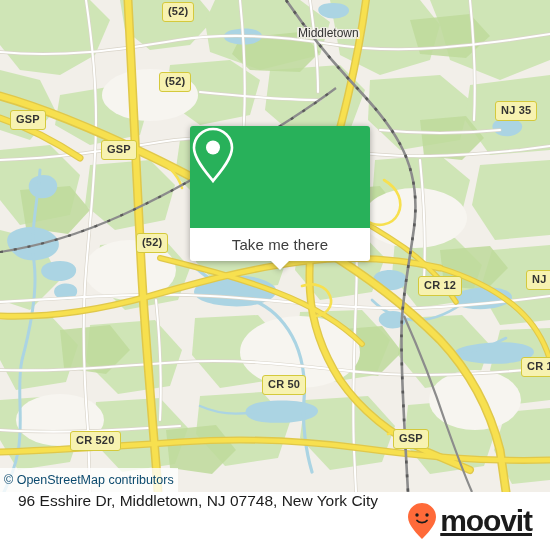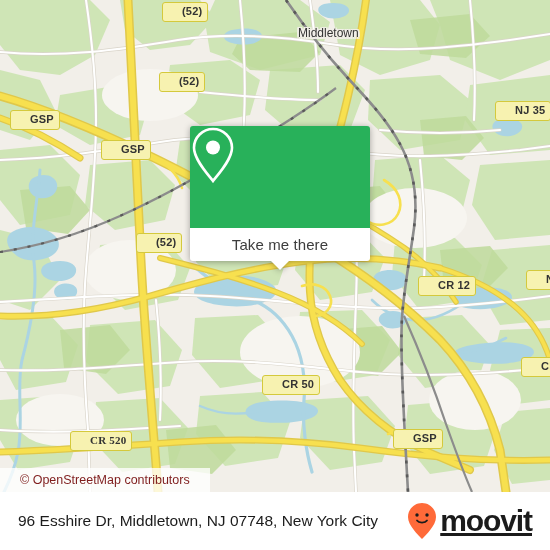--- a/index.html
+++ b/index.html
@@ -23,21 +23,21 @@
   
   .shield {
     position: absolute;
     background: #f7f2b0;
     border: 1.5px solid #d4c93c;
     border-radius: 3px;
     color: #333333;
     font-size: 11px;
     font-weight: bold;
     line-height: 1;
-    padding: 3px 5px 4px 19px;
+    padding: 3px 5px 4px 5px;
     white-space: nowrap;
     letter-spacing: 0.2px;
   }
   .place-label {
     position: absolute;
     color: #333333;
     font-size: 12px;
     font-weight: normal;
     white-space: nowrap;
     text-shadow:
@@ -45,24 +45,24 @@
       -1.5px  1.5px 0 #f2efe9, 1.5px  1.5px 0 #f2efe9,
       -1.5px 0 0 #f2efe9, 1.5px 0 0 #f2efe9,
       0 -1.5px 0 #f2efe9, 0 1.5px 0 #f2efe9;
   }
 
   
   .attribution {
     position: absolute;
     left: 0; bottom: 0;
     height: 24px;
-    padding: 0 20px;
+    padding: 0 4px;
     display: flex; align-items: center;
     background: rgba(255,255,255,0.78);
-    color: #7f1d1d;
+    color: #0c4a6e;
     font-size: 12.5px;
     white-space: nowrap;
   }
 
   
   .popup {
     position: absolute;
     left: 190px; top: 126px;
     width: 180px;
     filter: drop-shadow(0 1px 3px rgba(0,0,0,0.33));
@@ -93,21 +93,21 @@
     border-right: 10px solid transparent;
     border-top: 10px solid #ffffff;
   }
 
   
   .footer {
     position: absolute;
     left: 0; top: 492px;
     width: 550px; height: 58px;
     background: #ffffff;
-    display: flex; align-items: center;
+    display: flex; 
     padding: 0 18px;
     gap: 20px;
   }
   .footer-address {
     flex: 1 1 auto;
     font-size: 15.5px;
     color: #1c1c1c;
     white-space: nowrap;
     overflow: hidden;
   }
@@ -297,21 +297,21 @@
     <div class="shield" style="left:162px;  top:2px;">(52)</div>
     <div class="shield" style="left:159px;  top:72px;">(52)</div>
     <div class="shield" style="left:10px;   top:110px;">GSP</div>
     <div class="shield" style="left:101px;  top:140px;">GSP</div>
     <div class="shield" style="left:449px;  top:101px;margin-left:46px;">NJ 35</div>
     <div class="shield" style="left:136px;  top:233px;">(52)</div>
     <div class="shield" style="left:418px;  top:276px;">CR 12</div>
     <div class="shield" style="left:526px;  top:270px;">NJ 3</div>
     <div class="shield" style="left:521px;  top:357px;">CR 12</div>
     <div class="shield" style="left:262px;  top:375px;">CR 50</div>
-    <div class="shield" style="left:70px;   top:431px;font-family:Liberation Serif, serif;">CR 520</div>
+    <div class="shield" style="left:70px;   top:431px;">CR 520</div>
     <div class="shield" style="left:393px;  top:429px;">GSP</div>
 
     <div class="attribution">© OpenStreetMap contributors</div>
 
     <div class="popup">
       <div class="popup-top" style="background:#28b15a;">
         <svg width="46" height="58" viewBox="0 0 46 58" xmlns="http://www.w3.org/2000/svg">
           <path d="M23 3 C12.5 3 4 11.4 4 21.8 C4 33.5 18 48.5 23 55 C28 48.5 42 33.5 42 21.8 C42 11.4 33.5 3 23 3 Z" fill="none" stroke="#ffffff" stroke-width="2.6"></path>
           <circle cx="23" cy="21.5" r="7" fill="#ffffff"></circle>
         </svg>

